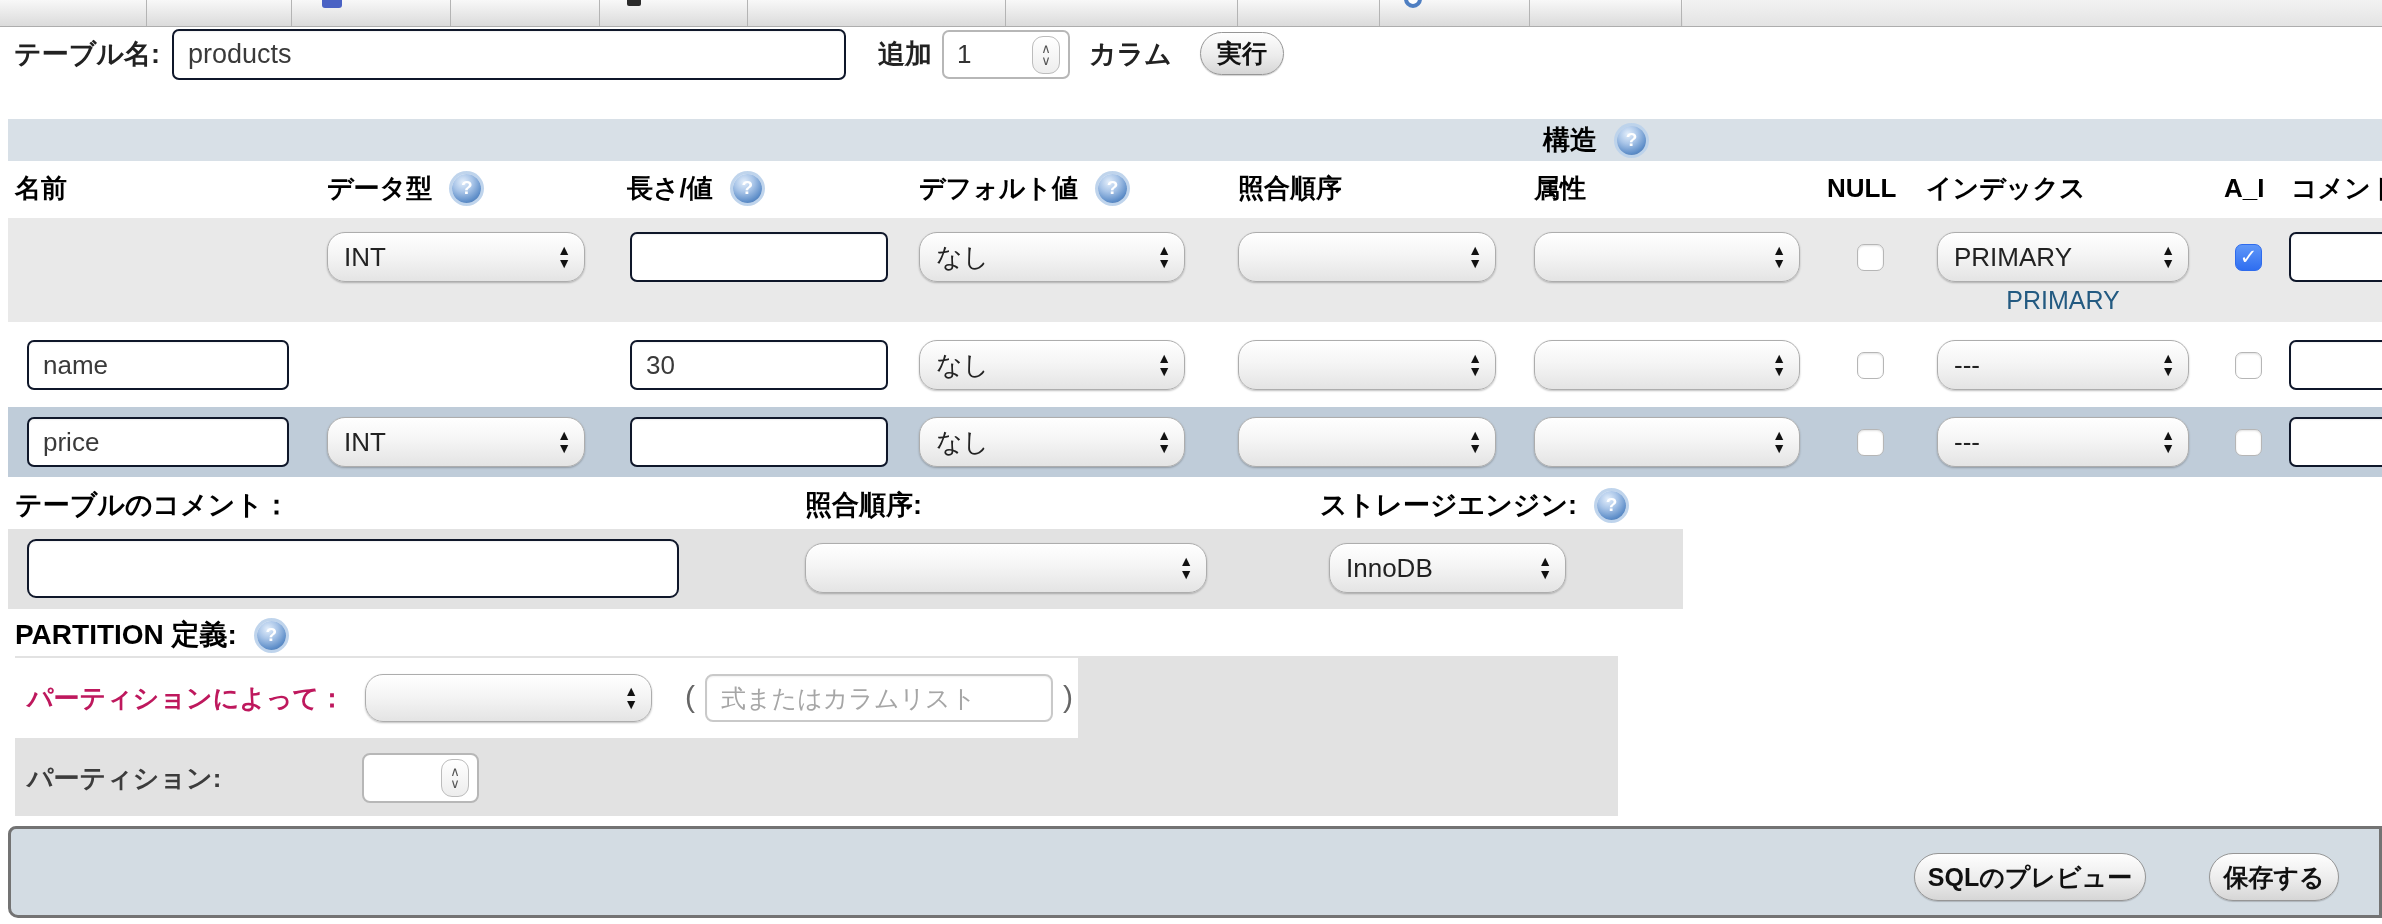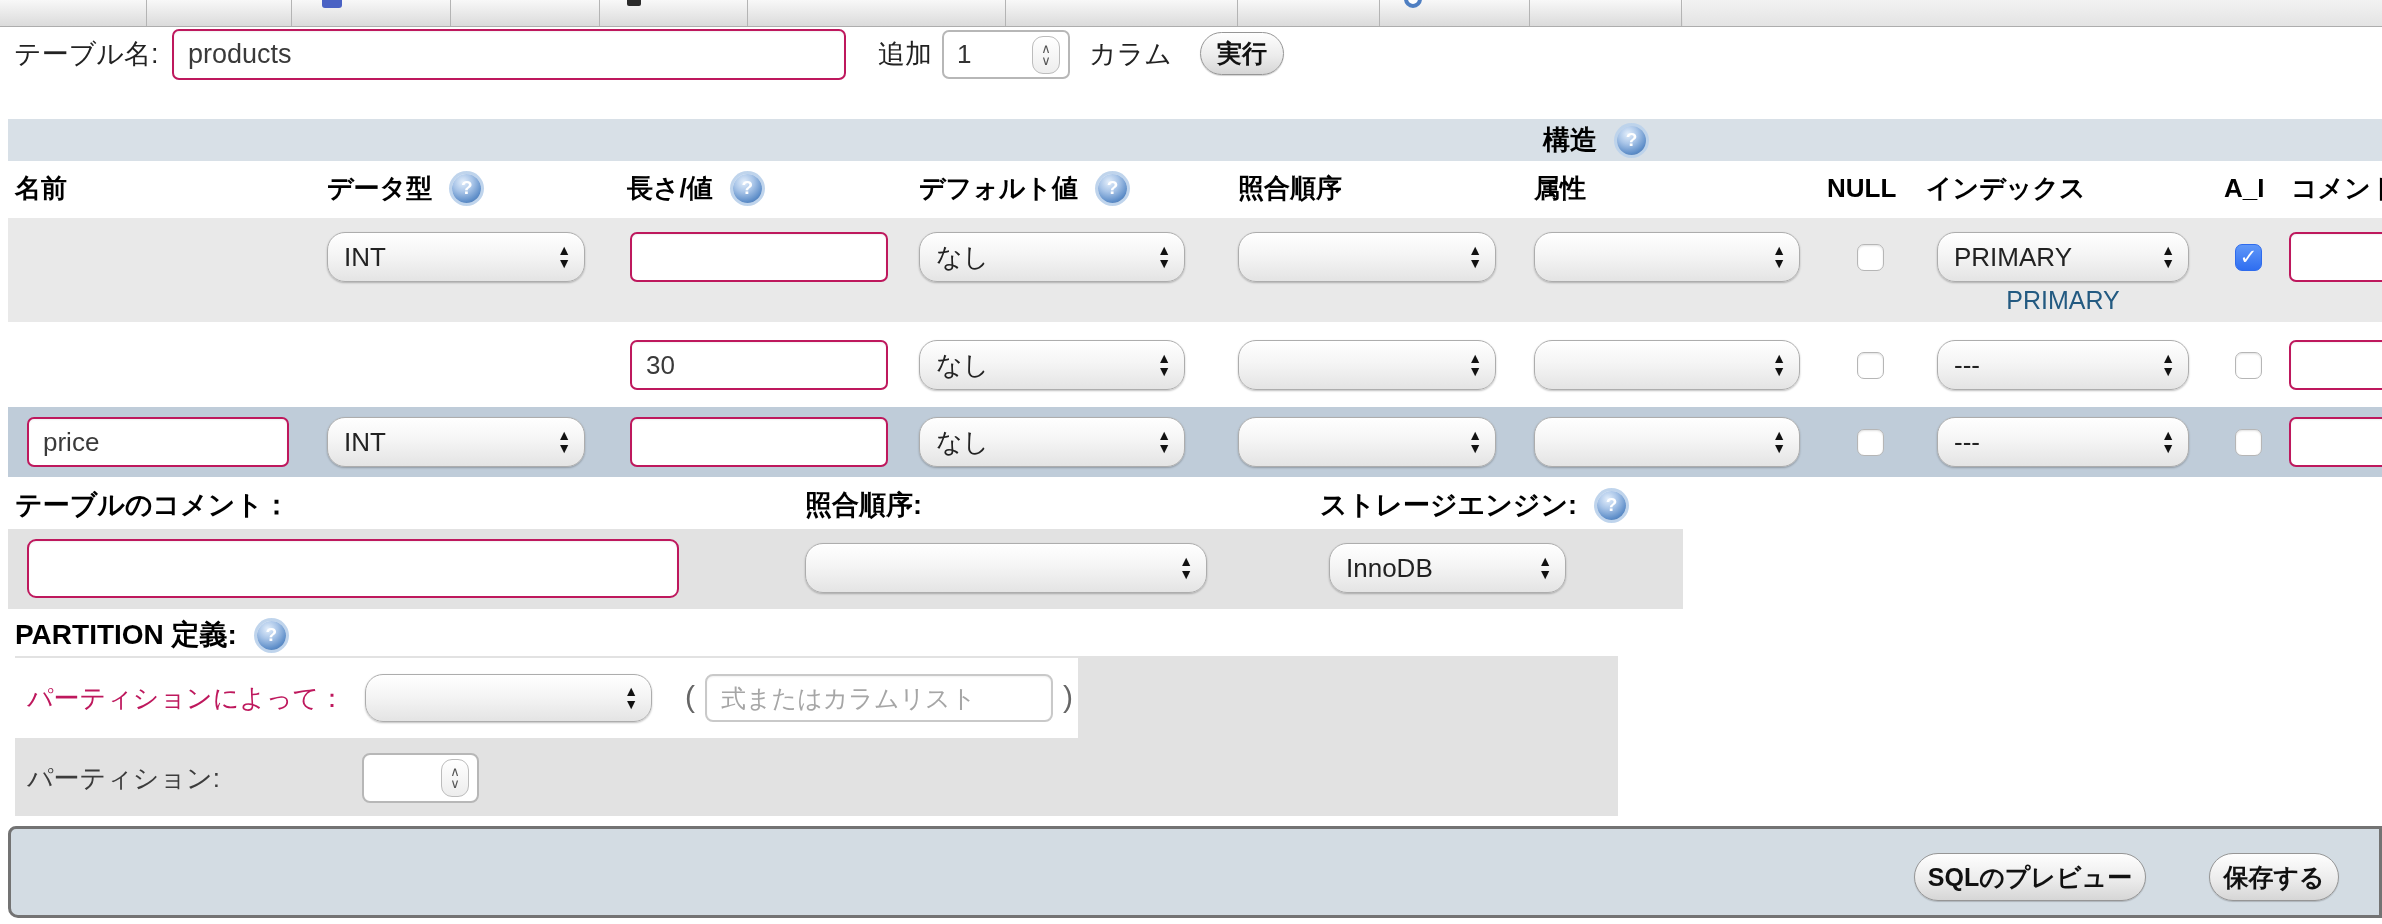--- a/index.html
+++ b/index.html
@@ -15,21 +15,21 @@
     left:0; top:0; width:2382px; height:27px;
     background:linear-gradient(#f8f8f8,#dbdbdb);
     border-bottom:1px solid #adadad; overflow:hidden;
   }
   .tabstub { position:absolute; top:0; height:27px; border-right:1px solid #b4b4b4; }
   .tabbar-rest { position:absolute; top:0; height:27px; background:linear-gradient(#f2f2f2,#e3e3e3); }
   .frag { position:absolute; }
 
   
   .tinput {
-    background:#fff; border:2px solid #be185d; border-radius:7px;
+    background:#fff; border:2px solid #0f172a; border-radius:7px;
     display:flex; align-items:center; padding:0 14px;
     font-size:27px; color:#3a3a3a; box-shadow:inset 0 1px 2px rgba(0,0,0,0.06);
     white-space:nowrap; overflow:hidden;
   }
   .select {
     position:relative; border:1px solid #adadad; border-radius:18px;
     background:linear-gradient(#ffffff 0%,#f5f5f5 45%,#e4e4e4 100%);
     box-shadow:0 1px 2px rgba(0,0,0,0.25), inset 0 1px 0 #fff;
     display:flex; align-items:center; padding:0 46px 0 16px;
     font-size:26px; color:#222; white-space:nowrap; overflow:hidden;
@@ -77,21 +77,21 @@
   .stepper {
     margin-left:auto; width:28px; height:38px;
     border:1px solid #bcbcbc; border-radius:11px;
     background:linear-gradient(#ffffff,#ededed);
     display:flex; flex-direction:column; align-items:center; justify-content:center;
     color:#555;
   }
   .stepper::before { content:"∧"; font-size:13px; line-height:12px; }
   .stepper::after  { content:"∨"; font-size:13px; line-height:12px; }
 
-  .lbl   { font-size:27px; color:#222; display:flex; align-items:center; }
+  .lbl   { font-size:27px; color:#222; display:flex; align-items:center;font-weight:bold; }
   .blbl  { font-size:26px; font-weight:bold; color:#000; display:flex; align-items:center; gap:20px; white-space:nowrap; }
   .link  { color:#235a81; font-size:25px; text-align:center; }
   .paren { font-size:30px; color:#666; }
   .placeholder { color:#a6a6a6; }
 
   
   .band-structure { left:8px; top:119px; width:2374px; height:42px; background:#d8e0e7; }
   .hdr-row { left:8px; top:161px; width:2374px; height:54px; background:#fff; }
   .hcell { position:absolute; top:0; height:54px; }
   .row   { left:8px; width:2374px; }
@@ -210,20 +210,23 @@
       <span class="arrows"></span>
     </div>
   <div class="link" style="position:absolute;left:1929px;top:68px;width:252px">PRIMARY</div>
   <div class="checkbox checked" style="position:absolute;left:2227px;top:26px"></div>
   <div class="tinput" style="position:absolute;left:2281px;top:14px;width:150px;height:50px;font-size:26px">
       <span></span>
     </div>
 </div>
 
 <div class="abs row row-2">
+  <div class="tinput" style="position:absolute;left:19px;top:10px;width:262px;height:50px;font-size:26px">
+      <span>name</span>
+    </div>
   <div class="tinput" style="position:absolute;left:622px;top:10px;width:258px;height:50px;font-size:26px">
       <span>30</span>
     </div>
   <div class="select" style="position:absolute;left:911px;top:10px;width:266px;height:50px">
       <span>なし</span>
       <span class="arrows"></span>
     </div>
   <div class="select" style="position:absolute;left:1230px;top:10px;width:258px;height:50px">
       <span></span>
       <span class="arrows"></span>

